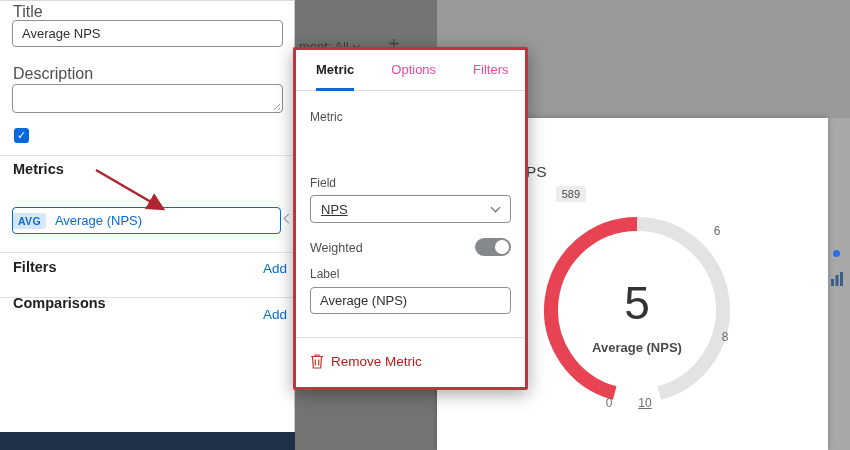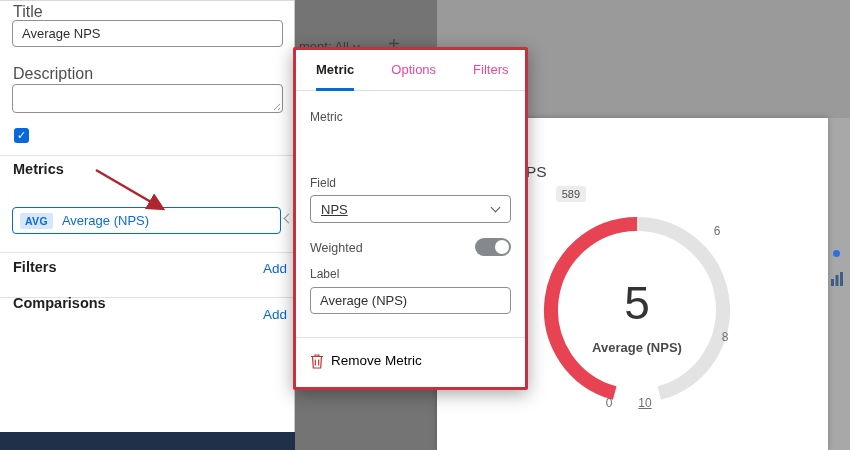--- a/index.html
+++ b/index.html
@@ -48,21 +48,21 @@
   .divider { left:0; width:295px; height:1px; background:#e2e2e2; }
   .d1 { top:154px; } .d2 { top:251px; } .d3 { top:296px; }
   .sec-head { font-size:14.5px; font-weight:bold; color:#1f1f1f; }
   .h-metrics { left:13px; top:160px; }
   .h-filters { left:13px; top:258px; }
   .h-comp    { left:13px; top:294px; }
   .add-link { color:#0768dd; font-size:13.5px; }
   .add-filters { left:263px; top:260px; }
   .add-comp    { left:263px; top:306px; }
   .chip { left:12px; top:206px; width:269px; height:27px; border:1.5px solid #0768dd; border-radius:4px;
-          background:#fff; display:flex; align-items:center; padding-left:7px; }
+          background:#fff; display:flex; align-items:center; }
   .chip-badge { background:#d6e7fb; color:#0b6bd7; font-size:10.5px; font-weight:bold; letter-spacing:.3px;
           padding:2px 5px; border-radius:2px; }
   .chip-label { margin-left:9px; color:#0b6bd7; font-size:13px; }
   .collapse-chev { left:285px; top:214px; width:7px; height:7px; border-right:1.5px solid #999; border-bottom:1.5px solid #999; transform:rotate(135deg); }
   .navy-bar { left:0; top:431px; width:295px; height:19px; background:#203049; }
 
   
   .popup { left:293px; top:47px; width:235px; height:343px; background:#fff;
            border:3px solid #c5313d; border-radius:2px; z-index:3;
            box-shadow:0 4px 18px rgba(0,0,0,.35); }
@@ -79,21 +79,21 @@
          display:flex; align-items:center; justify-content:space-between; padding:0 11px 0 10px;
          font-size:13px; color:#333; }
   .sel-metric { top:81px; } .sel-field { top:145px;text-decoration:underline; }
   .chev-down { width:7px; height:7px; border-right:1.6px solid #555; border-bottom:1.6px solid #555;
                transform:rotate(45deg); margin-top:-3px; }
   .chev-sm { width:5px; height:5px; border-width:1.3px; border-color:#3d3d3d; margin-top:-2px; }
   .toggle { left:179px; top:188px; width:36px; height:18px; border-radius:9px; background:#85898e; }
   .knob { position:absolute; right:2px; top:2px; width:14px; height:14px; border-radius:50%; background:#fff; }
   .p-input { left:14px; top:237px; width:201px; height:27px; padding:0 9px; }
   .p-divider { left:0; top:287px; width:229px; height:1px; background:#e0e0e0; }
-  .remove-btn { left:14px; top:303px; display:flex; gap:7px; color:#000000; font-size:13.5px; }
+  .remove-btn { left:14px; top:303px; display:flex; align-items:center; gap:7px; color:#b91c1c; font-size:13.5px; }
 
   .arrow-overlay { left:0; top:0; z-index:4; pointer-events:none; }
 </style>
 </head>
 <body>
 
 <div id="stage">
 
   <div class="abs bd-left"></div>
   <div class="abs bd-top"></div>

